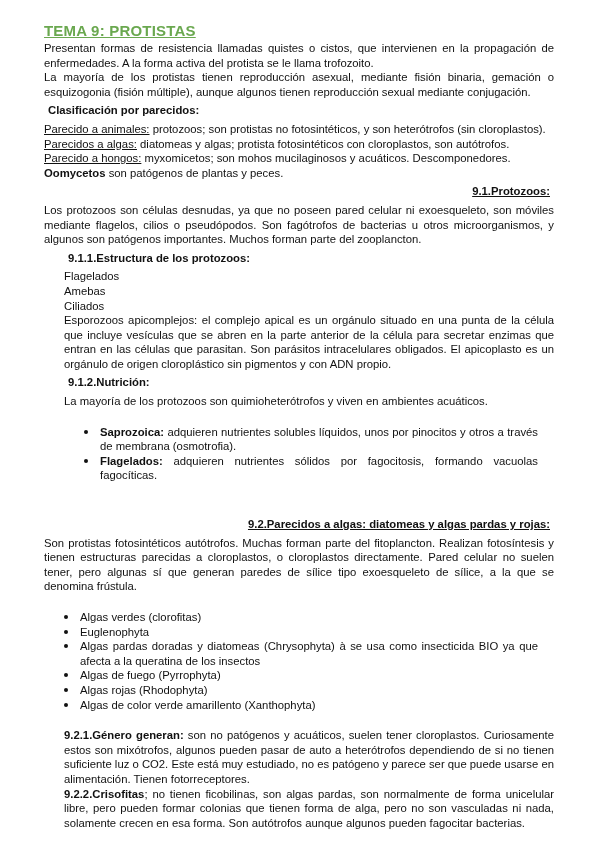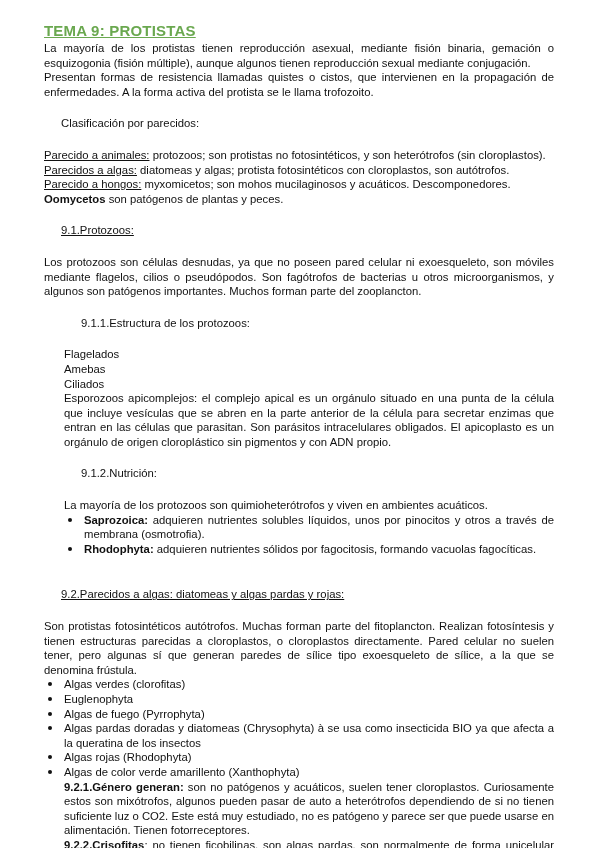--- a/index.html
+++ b/index.html
@@ -8,42 +8,42 @@
     position: absolute; left: 44px; top: 22px; width: 510px;
     font-family: "Liberation Sans", sans-serif;
     font-size: 11.3px; line-height: 14.6px; color: #111111;
   }
   .title {
     font-size: 15px; line-height: 18px; font-weight: bold; color: #6aa84f;
     text-decoration: underline; margin: 0 0 1px 0; letter-spacing: 0.2px;
   }
   p { margin: 0; text-align: justify; }
   .b { font-weight: bold; }
-  .u { text-decoration: underline; }
+  .u { text-decoration: underline; text-align: right; }
   .indent { padding-left: 20px; }
-  .heading { font-weight: normal; margin: 17px; }
+  .heading { font-weight: bold; margin: 4px; }
   .heading.u { text-decoration: underline; }
-  ul.bul { list-style: none; margin: 0; padding: 0; }
+  ul.bul { list-style: none; margin: 16px; padding: 0; }
   ul.bul li { position: relative; padding-left: 20px; text-align: justify; }
   ul.bul li::before {
     content: ""; position: absolute; left: 4px; top: 5px;
     width: 4px; height: 4px; border-radius: 50%; background: #111;
   }
   ul.bul.indented li { padding-left: 40px; }
   ul.bul.indented li::before { left: 24px; }
   .gap { height: 14px; }
 </style>
 </head>
 <body>
 
 <div class="page">
   <div class="title">TEMA 9: PROTISTAS</div>
 
+  <p>Presentan formas de resistencia llamadas quistes o cistos, que intervienen en la propagación de enfermedades. A la forma activa del protista se le llama trofozoito.</p>
   <p>La mayoría de los protistas tienen reproducción asexual, mediante fisión binaria, gemación o esquizogonia (fisión múltiple), aunque algunos tienen reproducción sexual mediante conjugación.</p>
-  <p>Presentan formas de resistencia llamadas quistes o cistos, que intervienen en la propagación de enfermedades. A la forma activa del protista se le llama trofozoito.</p>
 
   <div class="heading">Clasificación por parecidos:</div>
   <p><span class="u">Parecido a animales:</span><span> protozoos; son protistas no fotosintéticos, y son heterótrofos (sin cloroplastos).</span></p>
   <p><span class="u">Parecidos a algas:</span><span> diatomeas y algas; protista fotosintéticos con cloroplastos, son autótrofos.</span></p>
   <p><span class="u">Parecido a hongos:</span><span> myxomicetos; son mohos mucilaginosos y acuáticos. Descomponedores.</span></p>
   <p><span class="b">Oomycetos</span><span> son patógenos de plantas y peces.</span></p>
 
   <div class="heading u">9.1.Protozoos:</div>
   <p>Los protozoos son células desnudas, ya que no poseen pared celular ni exoesqueleto, son móviles mediante flagelos, cilios o pseudópodos. Son fagótrofos de bacterias u otros microorganismos, y algunos son patógenos importantes. Muchos forman parte del zooplancton.</p>
 
@@ -52,32 +52,32 @@
     <div>Flagelados</div>
     <div>Amebas</div>
     <div>Ciliados</div>
     <p>Esporozoos apicomplejos: el complejo apical es un orgánulo situado en una punta de la célula que incluye vesículas que se abren en la parte anterior de la célula para secretar enzimas que entran en las células que parasitan. Son parásitos intracelulares obligados. El apicoplasto es un orgánulo de origen cloroplástico sin pigmentos y con ADN propio.</p>
 
     <div class="heading">9.1.2.Nutrición:</div>
     <p>La mayoría de los protozoos son quimioheterótrofos y viven en ambientes acuáticos.</p>
   </div>
   <ul class="bul indented">
     <li><span class="b">Saprozoica:</span><span> adquieren nutrientes solubles líquidos, unos por pinocitos y otros a través de membrana (osmotrofia).</span></li>
-    <li><span class="b">Rhodophyta:</span><span> adquieren nutrientes sólidos por fagocitosis, formando vacuolas fagocíticas.</span></li>
+    <li><span class="b">Flagelados:</span><span> adquieren nutrientes sólidos por fagocitosis, formando vacuolas fagocíticas.</span></li>
   </ul>
 
   <div class="gap"></div>
 
   <div class="heading u">9.2.Parecidos a algas: diatomeas y algas pardas y rojas:</div>
   <p>Son protistas fotosintéticos autótrofos. Muchas forman parte del fitoplancton. Realizan fotosíntesis y tienen estructuras parecidas a cloroplastos, o cloroplastos directamente. Pared celular no suelen tener, pero algunas sí que generan paredes de sílice tipo exoesqueleto de sílice, a la que se denomina frústula.</p>
   <ul class="bul">
     <li>Algas verdes (clorofitas)</li>
     <li>Euglenophyta</li>
+    <li>Algas pardas doradas y diatomeas (Chrysophyta) à se usa como insecticida BIO ya que afecta a la queratina de los insectos</li>
     <li>Algas de fuego (Pyrrophyta)</li>
-    <li>Algas pardas doradas y diatomeas (Chrysophyta) à se usa como insecticida BIO ya que afecta a la queratina de los insectos</li>
     <li>Algas rojas (Rhodophyta)</li>
     <li>Algas de color verde amarillento (Xanthophyta)</li>
   </ul>
   <div class="indent">
     <p><span class="b">9.2.1.Género generan:</span><span> son no patógenos y acuáticos, suelen tener cloroplastos. Curiosamente estos son mixótrofos, algunos pueden pasar de auto a heterótrofos dependiendo de si no tienen suficiente luz o CO2. Este está muy estudiado, no es patógeno y parece ser que puede usarse en alimentación. Tienen fotorreceptores.</span></p>
     <p><span class="b">9.2.2.Crisofitas</span><span>; no tienen ficobilinas, son algas pardas, son normalmente de forma unicelular libre, pero pueden formar colonias que tienen forma de alga, pero no son vasculadas ni nada, solamente crecen en esa forma. Son autótrofos aunque algunos pueden fagocitar bacterias.</span></p>
   </div>
 </div>
 
 </body></html>

